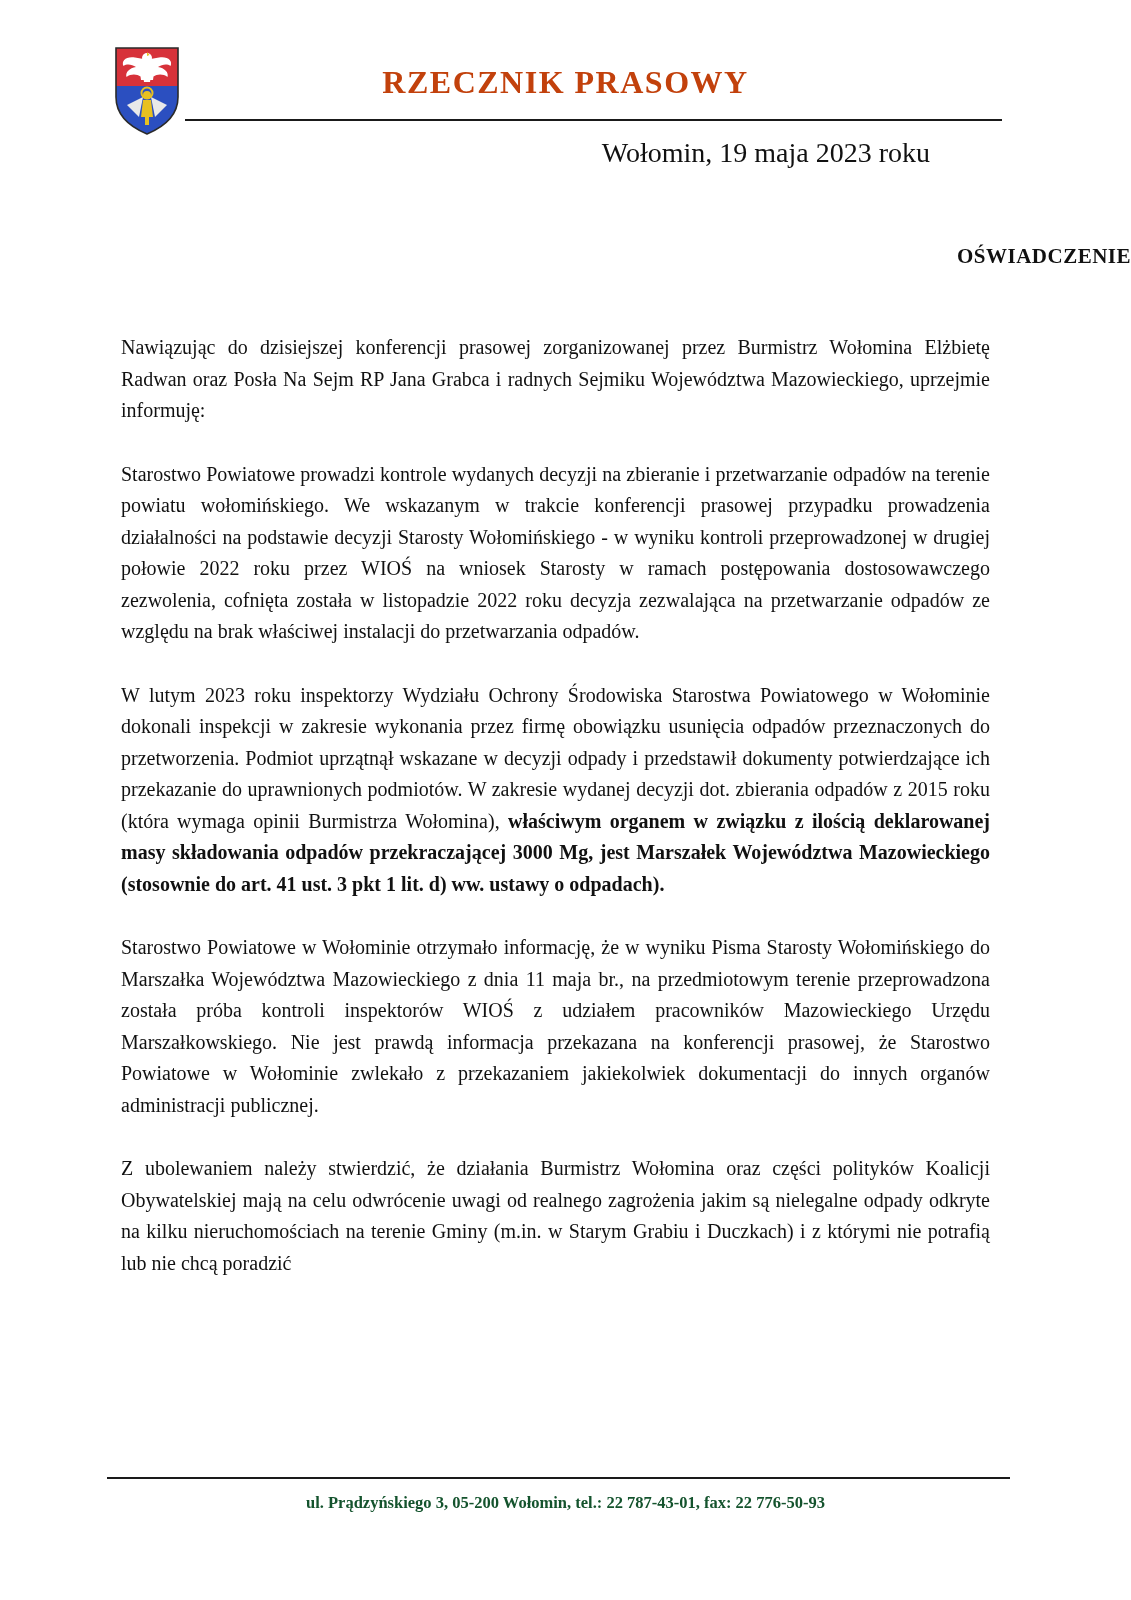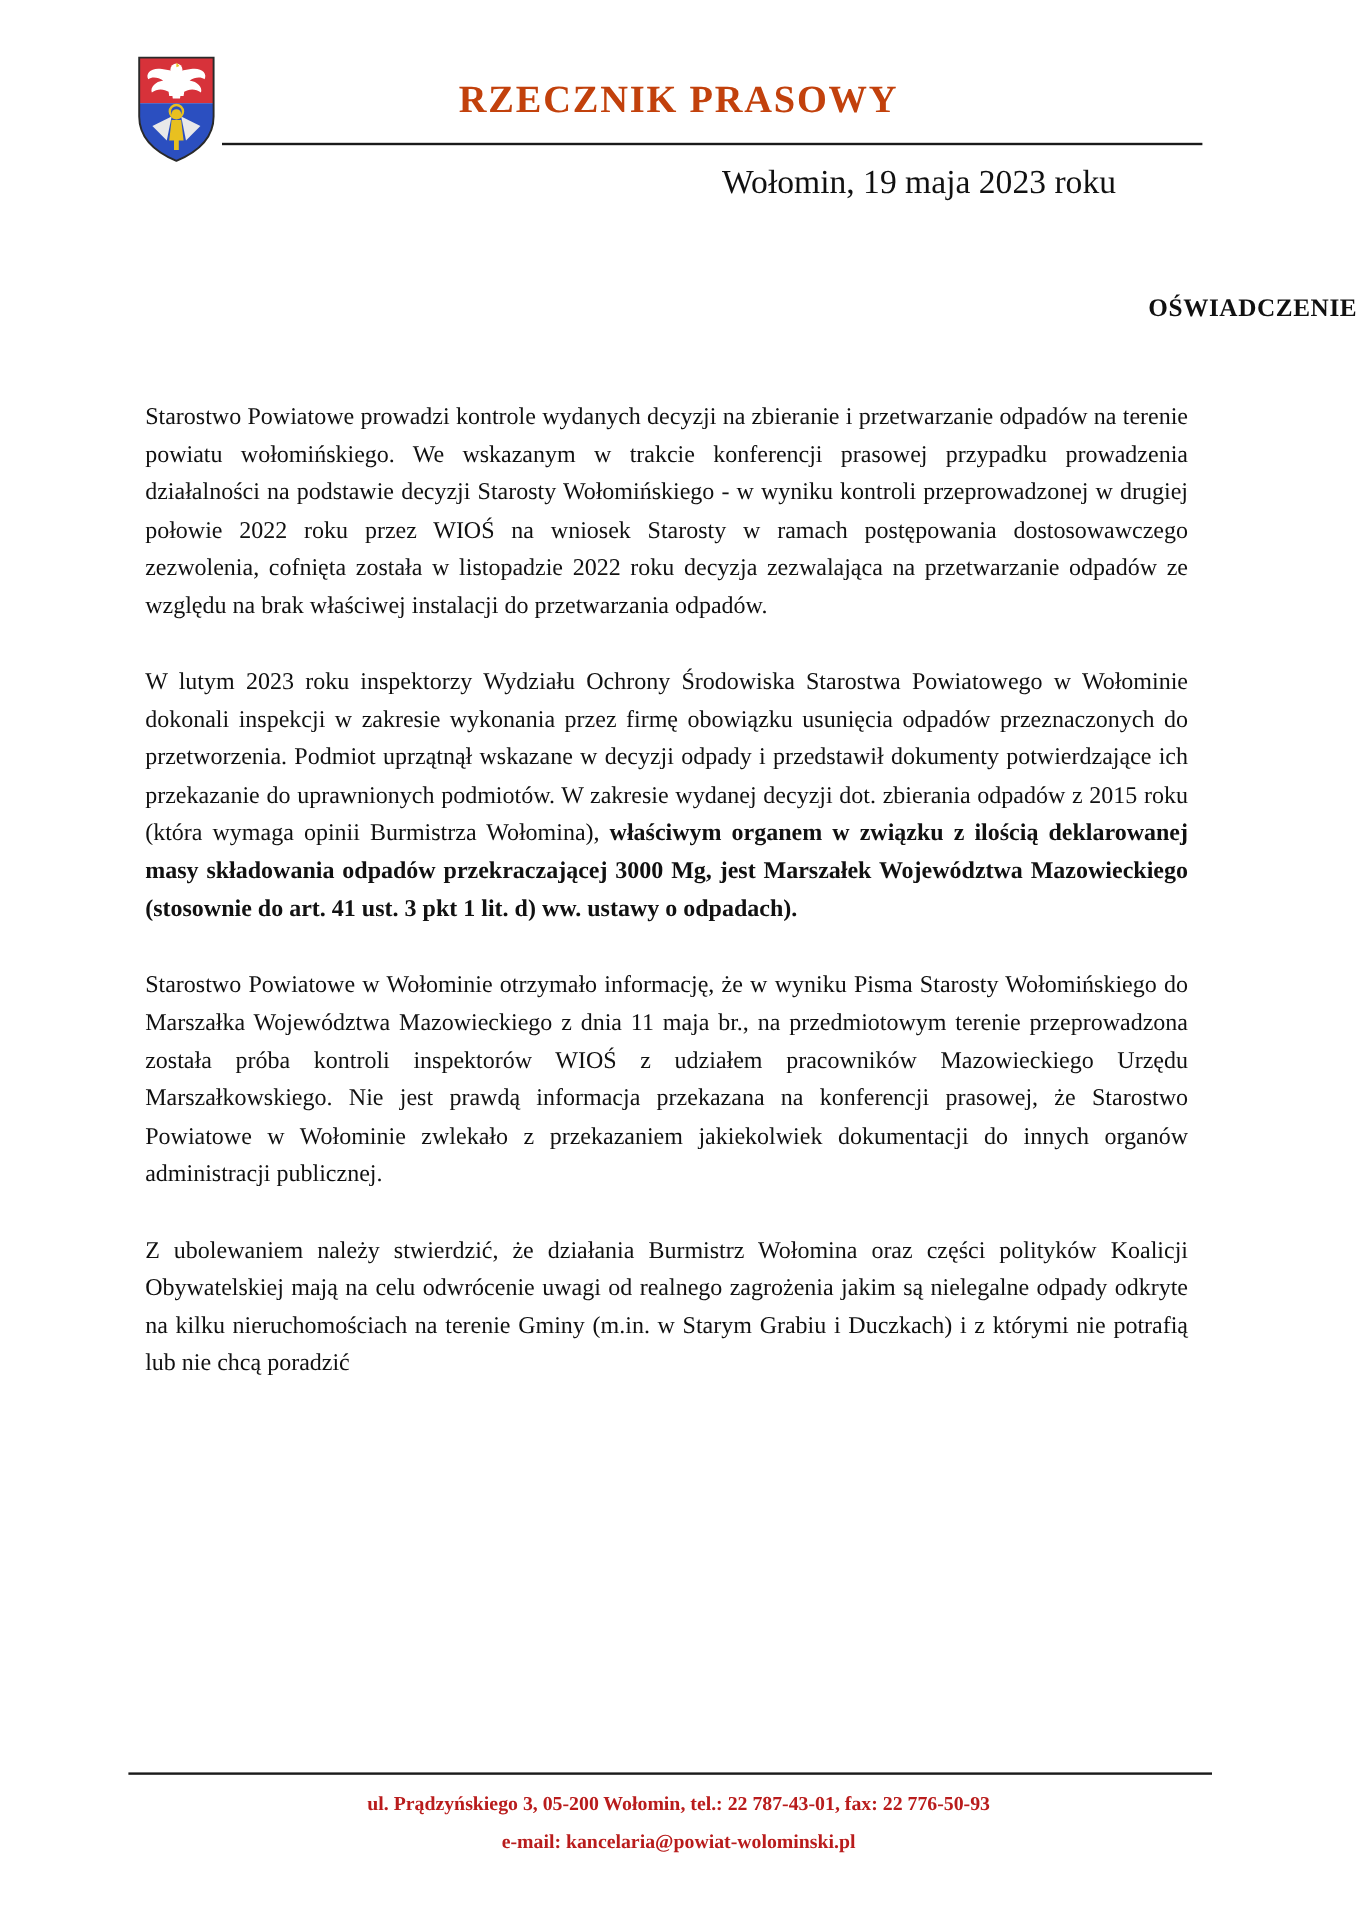--- a/index.html
+++ b/index.html
@@ -91,21 +91,21 @@
   }
   .footer-text {
     position: absolute;
     top: 1487px;
     left: 0;
     width: 1131px;
     text-align: center;
     font-size: 16.5px;
     font-weight: bold;
     line-height: 32px;
-    color: #b91c1c;
+    color: #14532d;
   }
   .footer-text div { margin: 0; }
 </style>
 </head>
 <body>
 
 <div class="page">
 
   <svg class="crest" viewBox="0 0 68 92" xmlns="http://www.w3.org/2000/svg" aria-hidden="true">
     <defs>
@@ -135,25 +135,25 @@
     <path d="M3 3 H65 V52 Q65 76 34 89 Q3 76 3 52 Z" fill="none" stroke="#2a2a2a" stroke-width="1.6"></path>
   </svg>
 
   <h1 class="page-title">RZECZNIK PRASOWY</h1>
   <div class="header-rule"></div>
   <div class="dateline">Wołomin, 19 maja 2023 roku</div>
 
   <h2 class="doc-heading">OŚWIADCZENIE</h2>
 
   <main class="doc-body" id="document-body">
+      <p class="para"><span>Nawiązując do dzisiejszej konferencji prasowej zorganizowanej przez Burmistrz Wołomina Elżbietę Radwan oraz Posła Na Sejm RP Jana Grabca i radnych Sejmiku Województwa Mazowieckiego, uprzejmie informuję:</span></p>
       <p class="para"><span>Starostwo Powiatowe prowadzi kontrole wydanych decyzji na zbieranie i przetwarzanie odpadów na terenie powiatu wołomińskiego. We wskazanym w trakcie konferencji prasowej przypadku prowadzenia działalności na podstawie decyzji Starosty Wołomińskiego - w wyniku kontroli przeprowadzonej w drugiej połowie 2022 roku przez WIOŚ na wniosek Starosty w ramach postępowania dostosowawczego zezwolenia, cofnięta została w listopadzie 2022 roku decyzja zezwalająca na przetwarzanie odpadów ze względu na brak właściwej instalacji do przetwarzania odpadów.</span></p>
       <p class="para"><span>W lutym 2023 roku inspektorzy Wydziału Ochrony Środowiska Starostwa Powiatowego w Wołominie dokonali inspekcji w zakresie wykonania przez firmę obowiązku usunięcia odpadów przeznaczonych do przetworzenia. Podmiot uprzątnął wskazane w decyzji odpady i przedstawił dokumenty potwierdzające ich przekazanie do uprawnionych podmiotów. W zakresie wydanej decyzji dot. zbierania odpadów z 2015 roku (która wymaga opinii Burmistrza Wołomina), </span><b>właściwym organem w związku z ilością deklarowanej masy składowania odpadów przekraczającej 3000 Mg, jest Marszałek Województwa Mazowieckiego (stosownie do art. 41 ust. 3 pkt 1 lit. d) ww. ustawy o odpadach).</b></p>
       <p class="para"><span>Starostwo Powiatowe w Wołominie otrzymało informację, że w wyniku Pisma Starosty Wołomińskiego do Marszałka Województwa Mazowieckiego z dnia 11 maja br., na przedmiotowym terenie przeprowadzona została próba kontroli inspektorów WIOŚ z udziałem pracowników Mazowieckiego Urzędu Marszałkowskiego. Nie jest prawdą informacja przekazana na konferencji prasowej, że Starostwo Powiatowe w Wołominie zwlekało z przekazaniem jakiekolwiek dokumentacji do innych organów administracji publicznej.</span></p>
       <p class="para"><span>Z ubolewaniem należy stwierdzić, że działania Burmistrz Wołomina oraz części polityków Koalicji Obywatelskiej mają na celu odwrócenie uwagi od realnego zagrożenia jakim są nielegalne odpady odkryte na kilku nieruchomościach na terenie Gminy (m.in. w Starym Grabiu i Duczkach) i z którymi nie potrafią lub nie chcą poradzić</span></p>
     </main>
 
   <div class="footer-rule"></div>
   <div class="footer-text">
     <div>ul. Prądzyńskiego 3, 05-200 Wołomin, tel.: 22 787-43-01, fax: 22 776-50-93</div>
-    <div>e-mail: kancelaria@powiat-wolominski.pl</div>
   </div>
 
 </div>
 
 </body></html>

